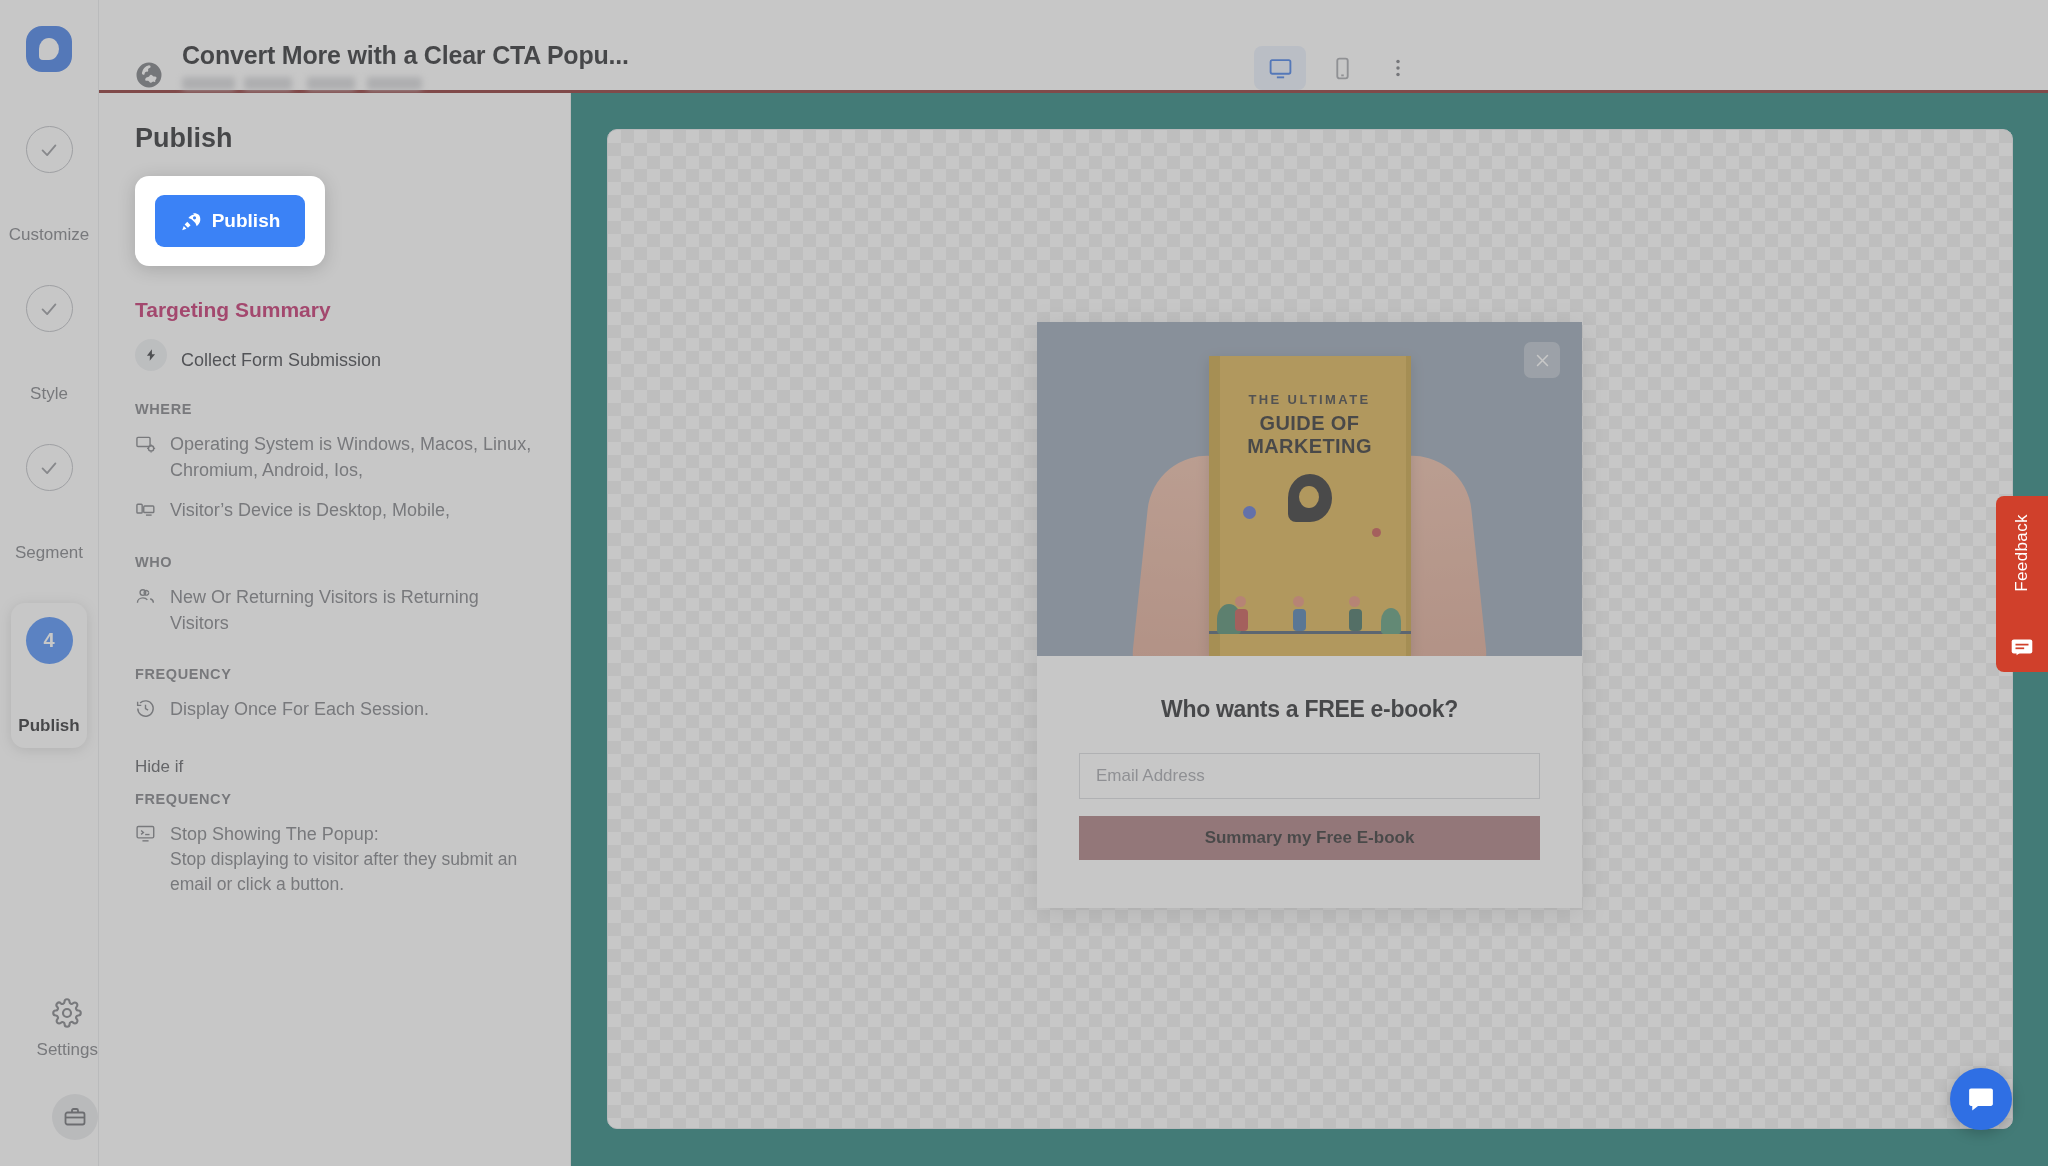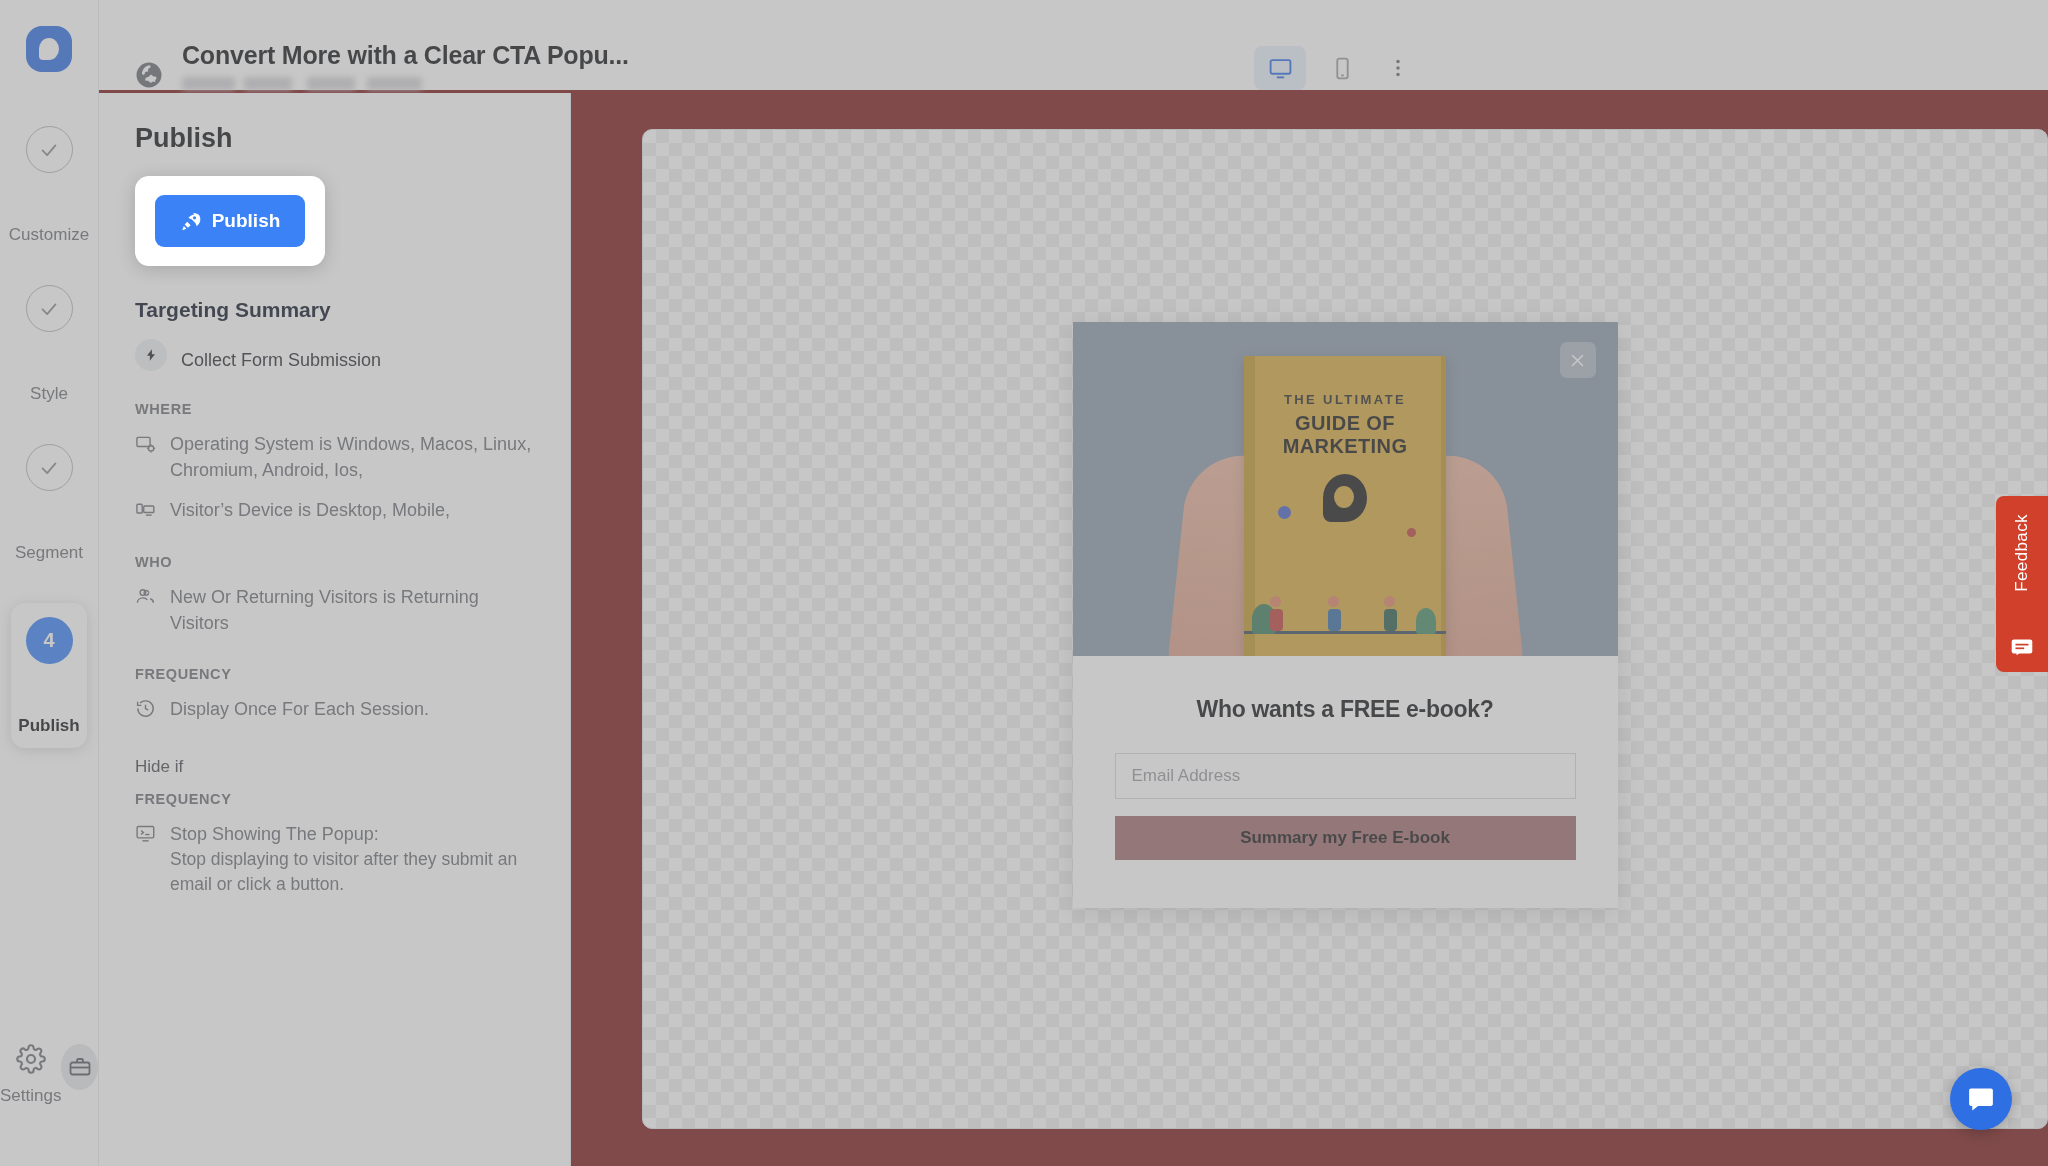--- a/index.html
+++ b/index.html
@@ -47,21 +47,21 @@
     background: #ffffff; border-radius: 14px;
     box-shadow: 0 2px 14px rgba(0,0,0,0.16);
     width: 76px; padding: 14px 0 12px; margin-bottom: 40px;
   }
   .step.active .circ {
     width: 47px; height: 47px; border: none; background: #3b82f6; color: #fff;
     font-size: 20px; font-weight: 700;
   }
   .step.active .lbl { color: #15161a; font-weight: 700; font-size: 17px; }
 
-  .rail-bottom { margin-top: auto; width: 100%; display:flex; flex-direction:row; align-items:flex-start; padding-bottom: 26px; }
+  .rail-bottom { margin-top: auto; width: 100%; display:flex; flex-direction:column; align-items:flex-end; padding-bottom: 26px; }
   .settings-item { display:flex; flex-direction:column; align-items:center; margin-bottom: 34px; }
   .settings-item .lbl { margin-top: 8px; font-size: 17px; color: #6f7177; }
   .toolbox-btn {
     width: 46px; height: 46px; border-radius: 50%; background: #e6e7ea;
     display:flex; align-items:center; justify-content:center;
   }
 
   
   .topbar {
     position: absolute; left: 99px; top: 0; width: 1949px; height: 93px;
@@ -96,38 +96,38 @@
     margin-top: 22px; width: 190px; background: #ffffff; border-radius: 14px;
     box-shadow: 0 3px 18px rgba(0,0,0,0.17); padding: 19px 20px;
     position: relative; z-index: 950;
   }
   .publish-btn {
     width: 100%; height: 52px; border: none; border-radius: 9px;
     background: #3b82f6; color: #fff; font-size: 19px; font-weight: 600;
     display: flex; align-items: center; justify-content: center; gap: 11px;
     font-family: "Liberation Sans", sans-serif; cursor: pointer;
   }
-  .sec-h { margin-top: 32px; font-size: 21px; font-weight: 700; color: #0f172a; }
+  .sec-h { margin-top: 32px; font-size: 21px; font-weight: 700; color: #be185d; }
   .goal-row { margin-top: 17px; display: flex; align-items: flex-end; gap: 14px; }
   .goal-badge {
     width: 32px; height: 32px; border-radius: 50%; background: #eceef1;
     display: flex; align-items: center; justify-content: center; color: #26282d;
   }
   .goal-txt { font-size: 18px; color: #2b2d33; }
   .grp-label { margin-top: 30px; font-size: 14.5px; font-weight: 600; letter-spacing: .6px; color: #6f7177; }
   .rule { margin-top: 14px; display: flex; gap: 13px; align-items: flex-start; }
   .rule .ic { width: 22px; min-width: 22px; color: #6f7177; margin-top: 2px; }
   .rule .tx { font-size: 18px; line-height: 1.45; color: #6f7177; }
   .hide-h { margin-top: 34px; font-size: 17px; color: #4b4d53; }
   .rule .tx .sub { display: block; font-size: 17.5px; line-height: 1.42; }
 
   
   .canvas {
     position: absolute; left: 571px; top: 93px; width: 1477px; height: 1073px;
-    background: #7f1d1d; display: flex; align-items: flex-start; justify-content: flex-end;
+    background: #0f766e; display: flex; align-items: flex-start; justify-content: center;
     padding-top: 36px;
   }
   .stage {
     width: 1406px; height: 1000px; border-radius: 10px;
     border: 1px solid #e4e6ea;
     background-color: #ffffff;
     background-image:
       linear-gradient(45deg, #efefef 25%, transparent 25%, transparent 75%, #efefef 75%),
       linear-gradient(45deg, #efefef 25%, transparent 25%, transparent 75%, #efefef 75%);
     background-size: 26px 26px;

